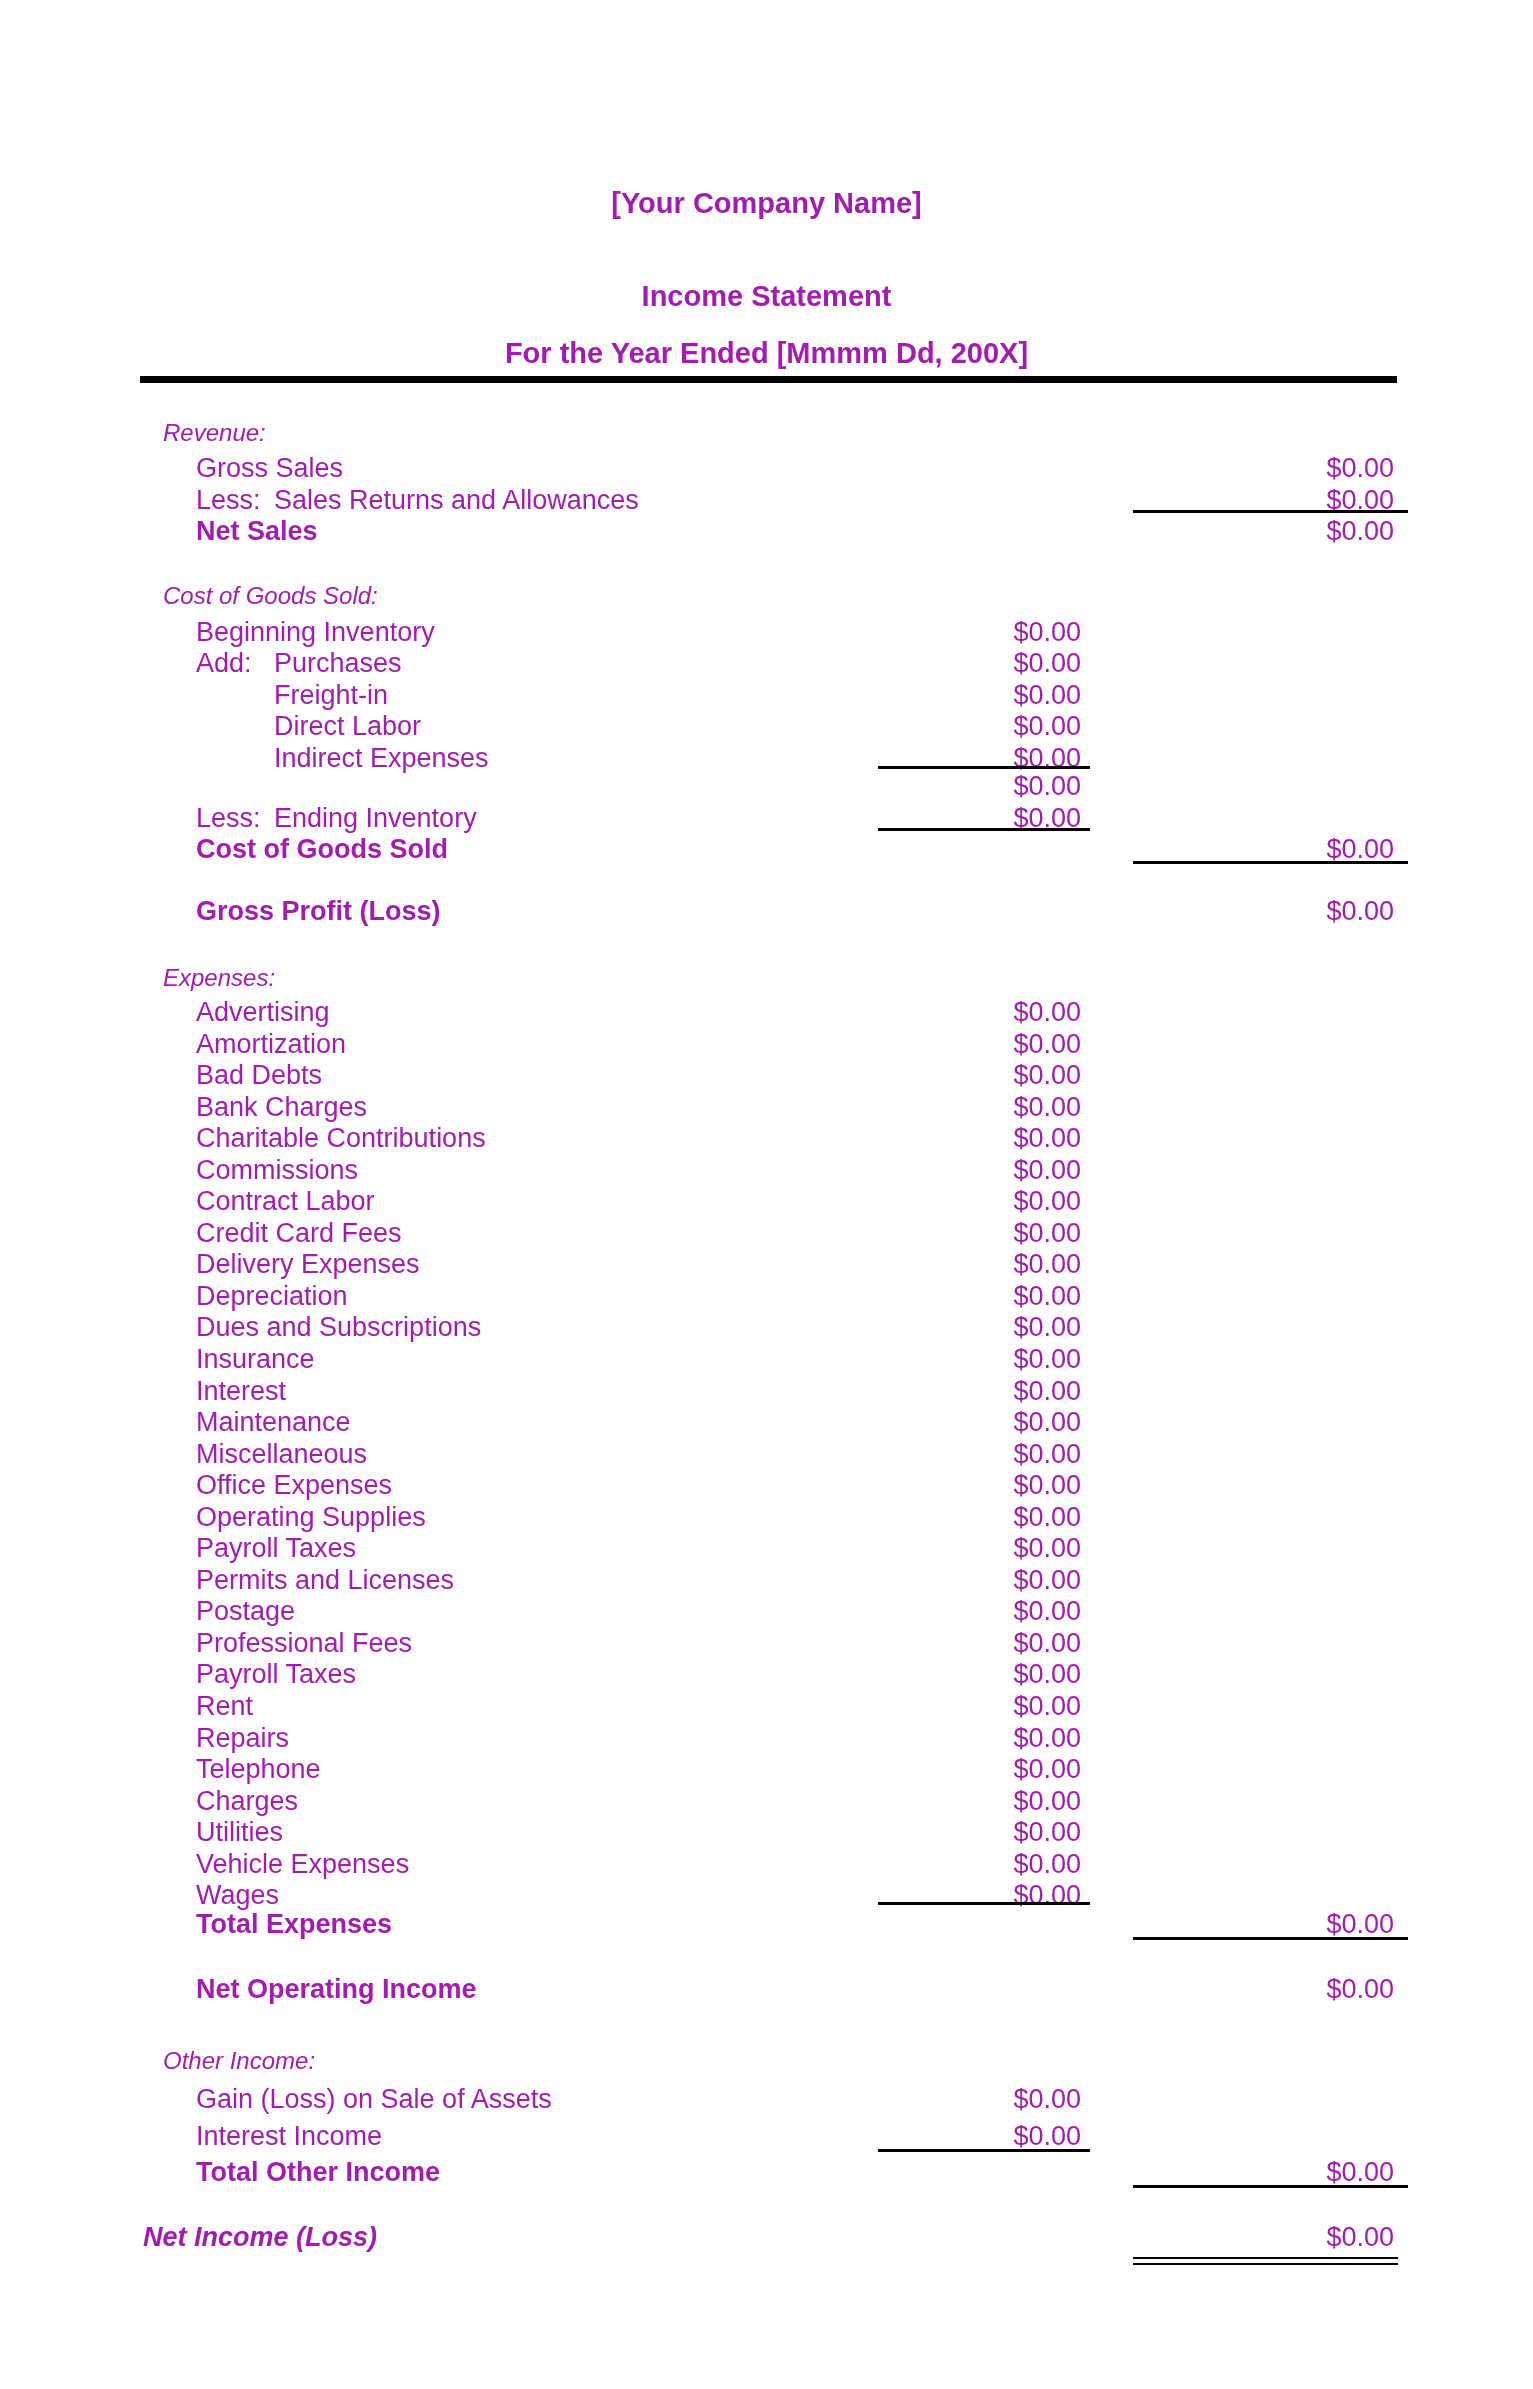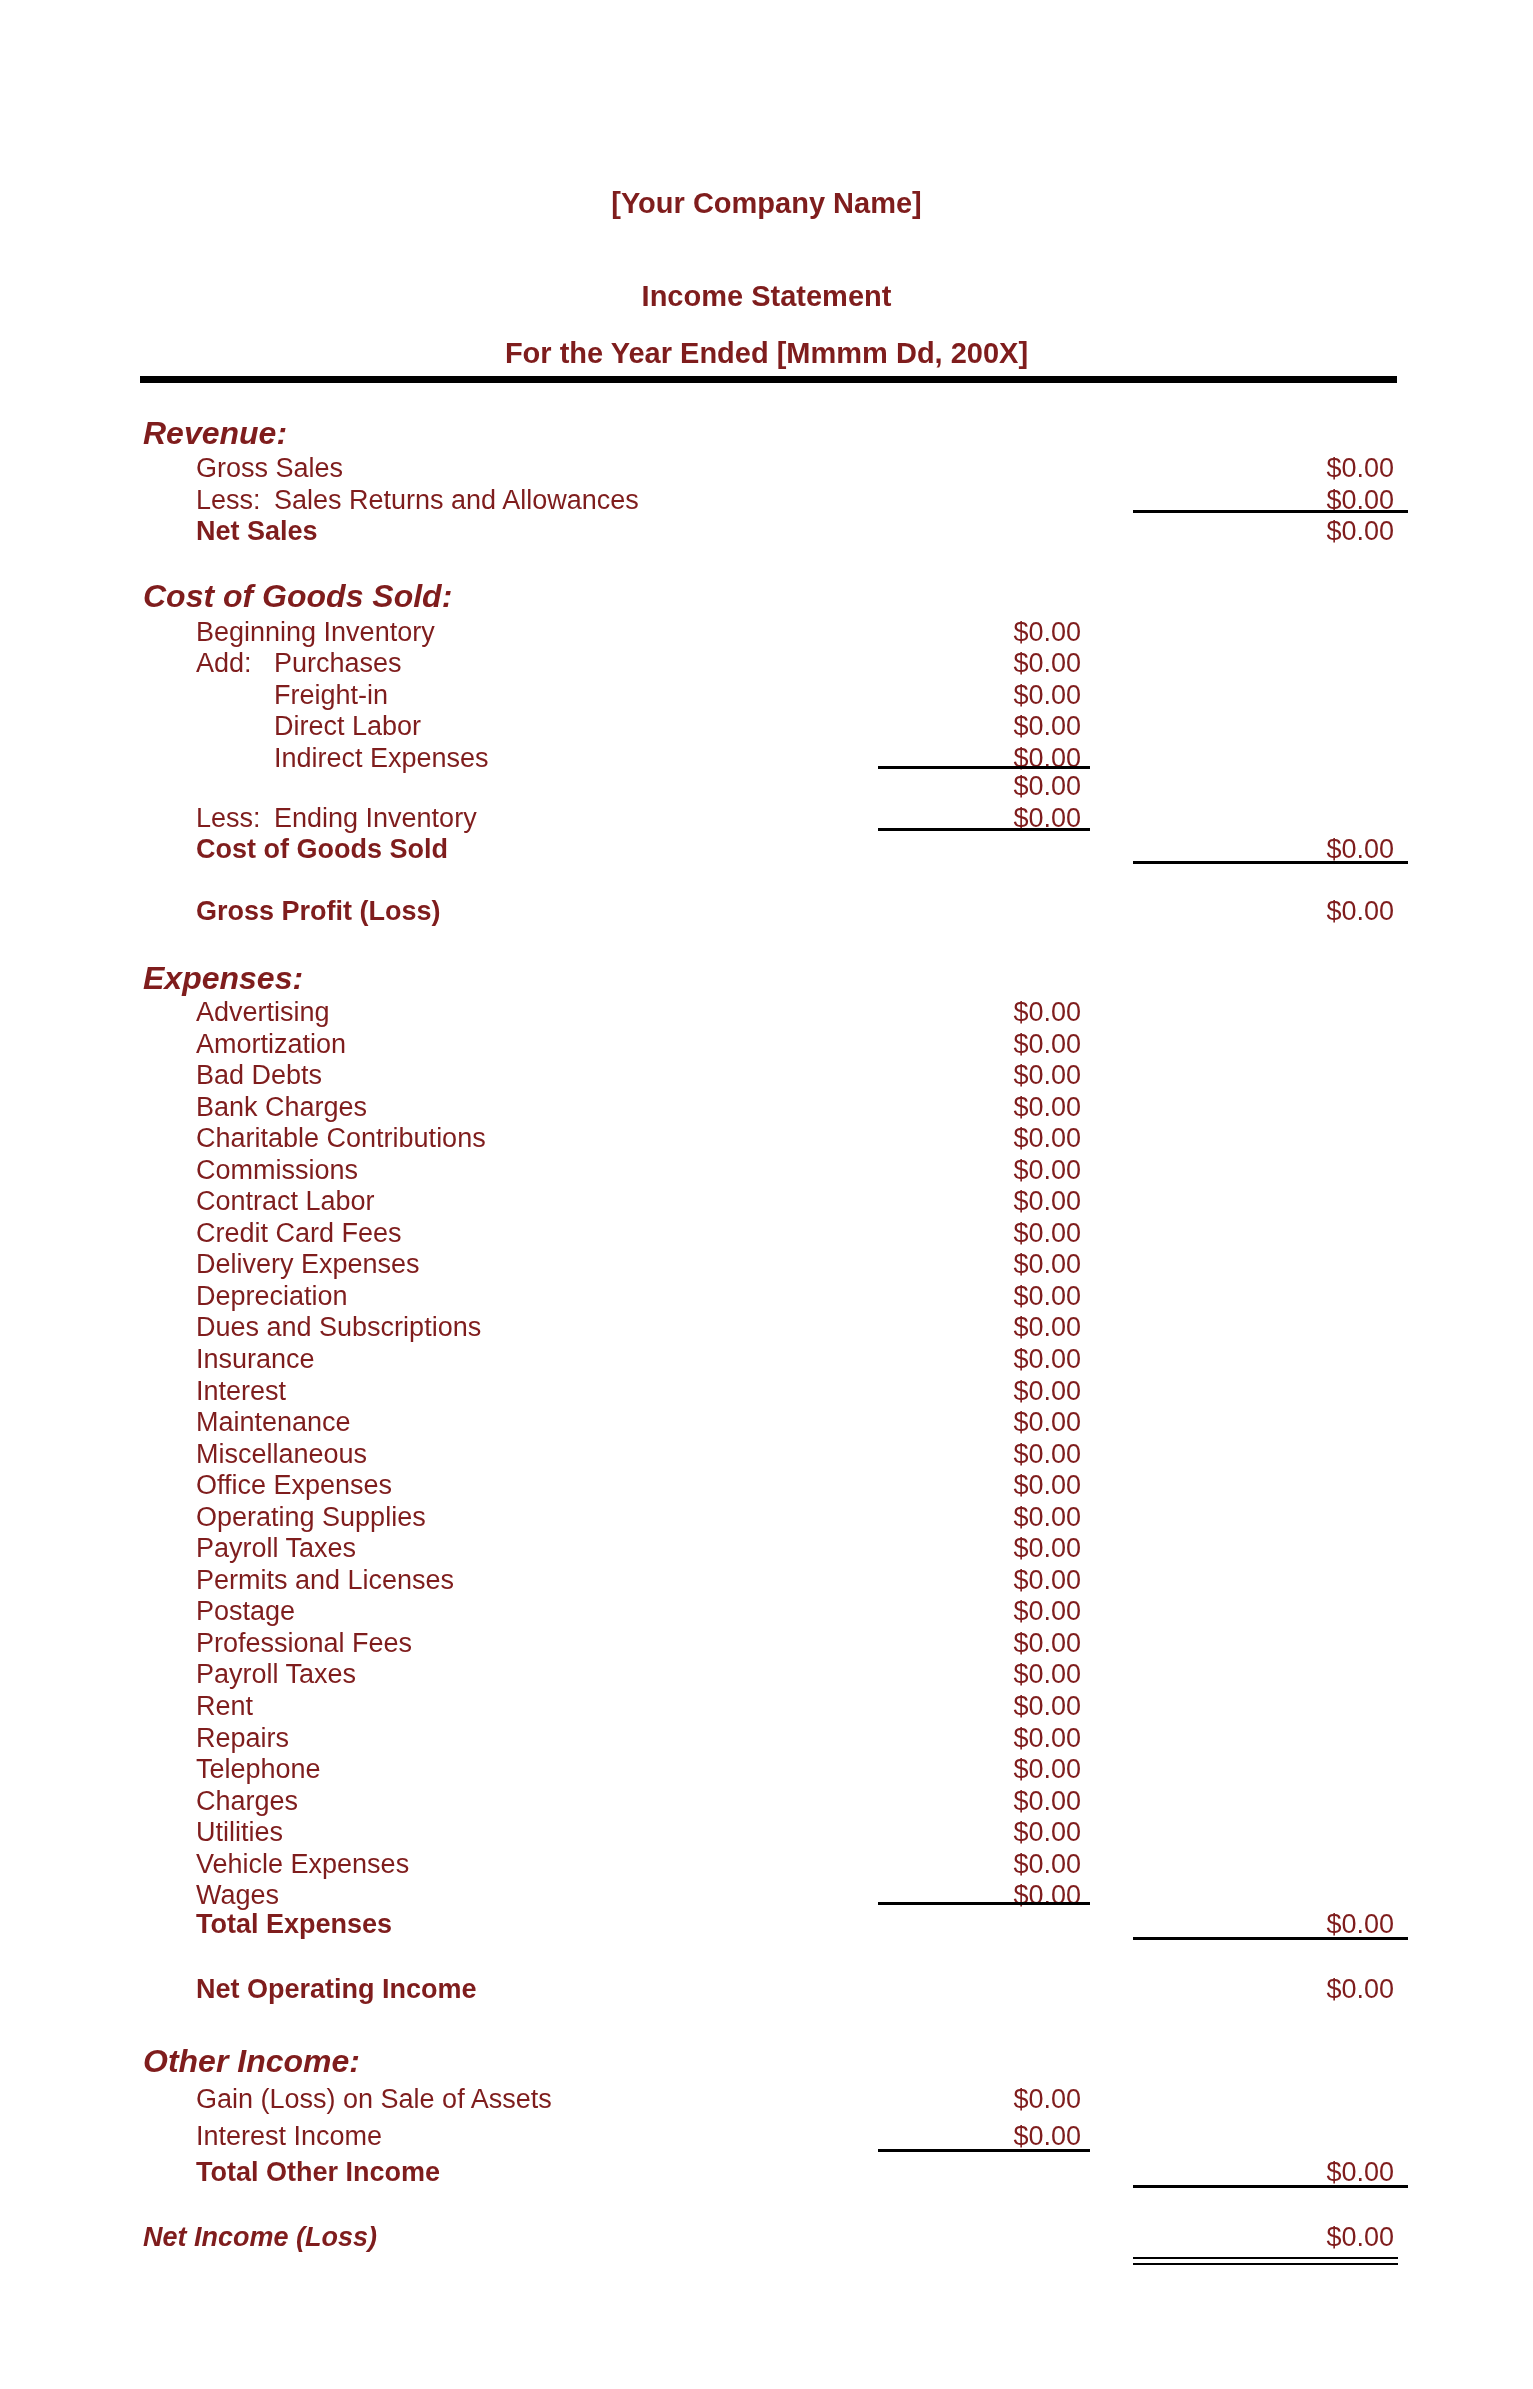--- a/index.html
+++ b/index.html
@@ -2,29 +2,29 @@
 <html><head>
 <meta charset="utf-8">
 <style>
   * { margin:0; padding:0; box-sizing:border-box; }
   html,body { background:#ffffff; }
   .sheet {
     position:relative;
     width:1533px;
     height:2267px;
     background:#ffffff;
-    color:#7f1d1d;
+    color:#a21caf;
     font-family:"Liberation Sans", sans-serif;
     font-size:27px;
   }
   .row { position:absolute; left:0; width:1533px; height:32px; line-height:32px; white-space:nowrap; }
   .lbl0 { position:absolute; left:143px; }
   .lbl1 { position:absolute; left:196px; }
   .lbl2 { position:absolute; left:274px; }
-  .heading { font-weight:bold; font-style:italic; font-size:32px; }
+  .heading { font-weight:normal; font-style:italic; font-size:24px;margin-left:20px; }
   .bold { font-weight:bold; }
   .bolditalic { font-weight:bold; font-style:italic; }
   .amt-inner { position:absolute; left:890px; width:191px; text-align:right; }
   .amt-right { position:absolute; left:1203px; width:191px; text-align:right; }
   .rule { position:absolute; background:#000000; }
   .rule-inner { left:878px; width:212px; height:2.9px; }
   .rule-right { left:1133px; width:275px; height:2.9px; }
   .rule-thick { left:140px; width:1257px; height:6.7px; }
   .rule-dbl { left:1133px; width:265px; height:1.9px; }
   .center { position:absolute; left:0; width:1533px; text-align:center; }

